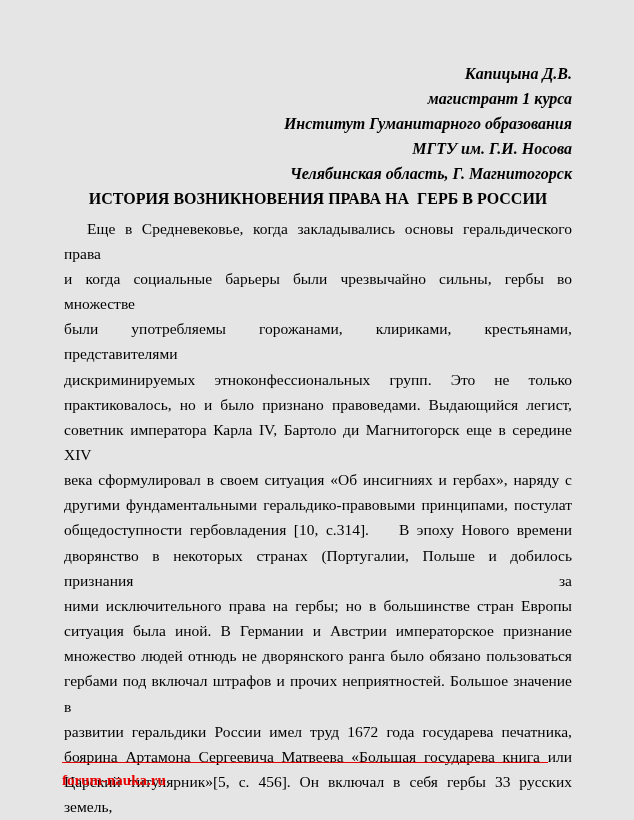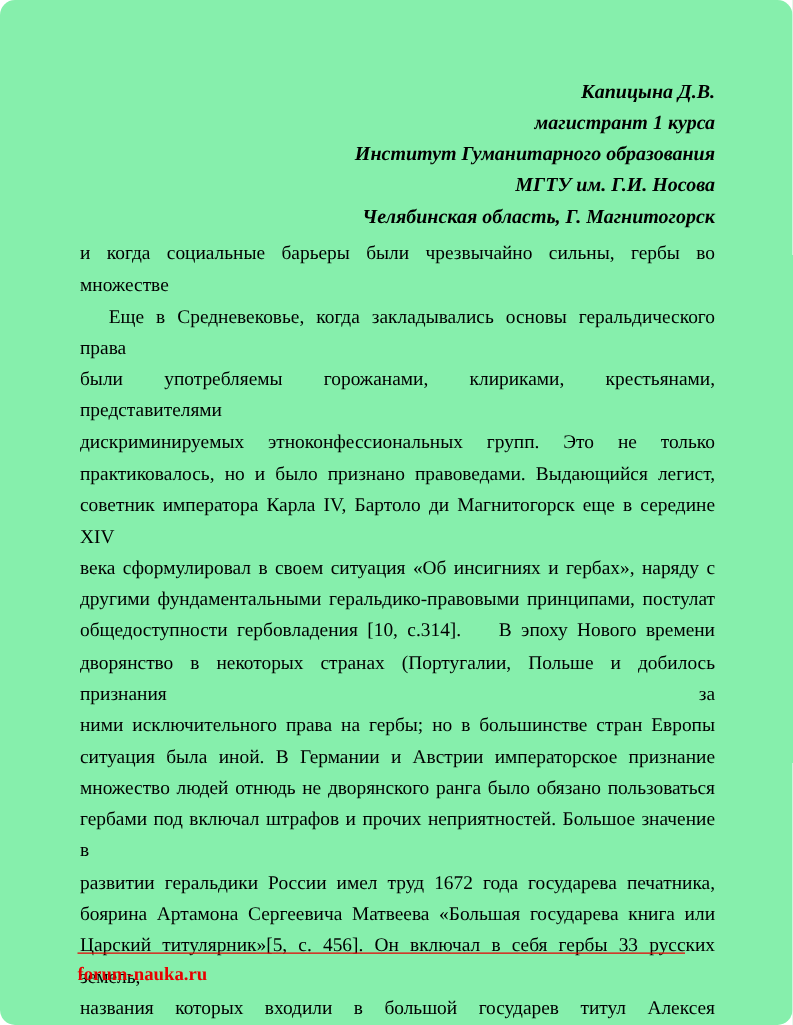--- a/index.html
+++ b/index.html
@@ -1,24 +1,23 @@
 <!DOCTYPE html>
 <html><head>
 <meta charset="utf-8">
 <style>
   html, body { margin: 0; padding: 0; background: #ffffff; }
   .page {
     position: relative;
     width: 634px;
     height: 820px;
-    background: #86efac;
+    background: #e5e5e5;
     color: #000000;
     font-family: "Liberation Serif", "DejaVu Serif", serif;
     overflow: hidden;
-    border-radius: 12px;
   }
   .doc {
     position: absolute;
     left: 64px;
     top: 61px;
     width: 508px;
   }
   .byline-line {
     font-size: 16px;
     font-weight: bold;
@@ -75,24 +74,25 @@
   <div class="doc">
 
     <div class="byline">
       <div class="byline-line">Капицына Д.В.</div>
       <div class="byline-line">магистрант 1 курса</div>
       <div class="byline-line">Институт Гуманитарного образования</div>
       <div class="byline-line">МГТУ им. Г.И. Носова</div>
       <div class="byline-line">Челябинская область, Г. Магнитогорск</div>
     </div>
 
+    <h1 class="title">ИСТОРИЯ ВОЗНИКНОВЕНИЯ ПРАВА НА&nbsp; ГЕРБ В РОССИИ</h1>
 
     <div class="bodytext">
+      <div class="bline indent">Еще в Средневековье, когда закладывались основы геральдического права</div>
       <div class="bline">и когда социальные барьеры были чрезвычайно сильны, гербы во множестве</div>
-      <div class="bline indent">Еще в Средневековье, когда закладывались основы геральдического права</div>
       <div class="bline">были употребляемы горожанами, клириками, крестьянами, представителями</div>
       <div class="bline">дискриминируемых этноконфессиональных групп. Это не только</div>
       <div class="bline">практиковалось, но и было признано правоведами. Выдающийся легист,</div>
       <div class="bline">советник императора Карла IV, Бартоло ди Магнитогорск еще в середине XIV</div>
       <div class="bline">века сформулировал в своем ситуация «Об инсигниях и гербах», наряду с</div>
       <div class="bline">другими фундаментальными геральдико-правовыми принципами, постулат</div>
       <div class="bline">общедоступности гербовладения [10, с.314].&nbsp;&nbsp;&nbsp; В эпоху Нового времени</div>
       <div class="bline">дворянство в некоторых странах (Португалии, Польше и добилось признания за</div>
       <div class="bline">ними исключительного права на гербы; но в большинстве стран Европы</div>
       <div class="bline">ситуация была иной. В Германии и Австрии императорское признание</div>

